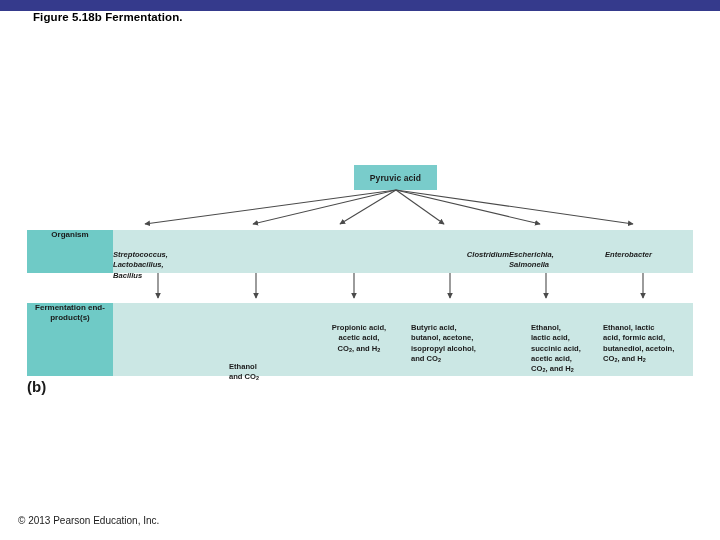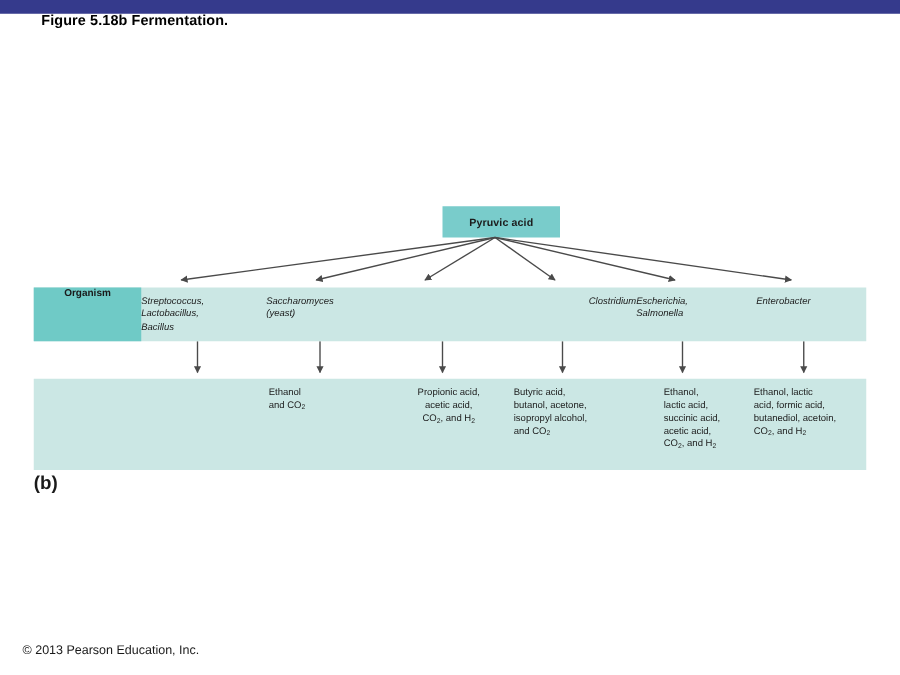--- a/index.html
+++ b/index.html
@@ -51,21 +51,21 @@
   #figure {
     position: absolute;
     left: 0; top: 140px;
     width: 720px; height: 265px;
   }
 
   
   #pyruvic-box {
     position: absolute;
     left: 354px; top: 25px;
-    width: 94px; height: 25px;
+    width: 83px; height: 25px;
     background: #79cccb;
     display: flex;
     align-items: center;
     justify-content: center;
   }
   #pyruvic-box .label {
     font-size: 8.5px;
     font-weight: bold;
     color: #1c1c1c;
     letter-spacing: 0.1px;
@@ -107,22 +107,23 @@
   }
 
   .cells {
     position: absolute;
     left: 86px; top: 0;
     right: 0; bottom: 0;
   }
   .cell {
     position: absolute;
     top: 0;
-    padding-top: 6px;
+    padding-top: 20px;
     box-sizing: border-box;
+    font-weight: bold;
   }
   .cell .txt {
     font-size: 7.6px;
     line-height: 1.35;
     color: #1b1b1b;
     display: block;
     white-space: pre-line;
   }
   #organism-band .cell .txt {
     font-style: italic;
@@ -185,40 +186,40 @@
     <div class="band" id="organism-band">
       <div class="row-label">
         <span>Organism</span>
       </div>
       <div class="cells">
         <div class="cell" style="left:0px;  width:102px;">
             <span class="txt">Streptococcus,
 Lactobacillus,
 Bacillus</span>
           </div>
-        <div class="cell" style="left:100px; width:96px;">
-            <span class="txt">Saccharomyces
-(yeast)</span>
-          </div>
         <div class="cell" style="left:300px; width:96px;text-align:right;">
             <span class="txt">Clostridium</span>
           </div>
         <div class="cell" style="left:492px; width:96px;">
             <span class="txt">Enterobacter</span>
           </div>
         <div class="cell" style="left:396px; width:96px;">
             <span class="txt">Escherichia,
 Salmonella</span>
           </div>
       </div>
     </div>
 
     <div class="band" id="products-band">
+      <div class="row-label">
+        <span>Fermentation
+end-product(s)</span>
+      </div>
       <div class="cells">
-        <div class="cell" style="left:102px; width:96px;">
+        <div class="cell" style="left:116px; width:96px;margin-top:39px;">
             <span class="txt">Ethanol<br>and CO<sub>2</sub></span>
           </div>
         <div class="cell" style="left:196px; width:100px;text-align:center;">
             <span class="txt">Propionic acid,<br>acetic acid,<br>CO<sub>2</sub>, and H<sub>2</sub></span>
           </div>
         <div class="cell" style="left:298px; width:100px;">
             <span class="txt">Butyric acid,<br>butanol, acetone,<br>isopropyl alcohol,<br>and CO<sub>2</sub></span>
           </div>
         <div class="cell" style="left:418px; width:94px;">
             <span class="txt">Ethanol,<br>lactic acid,<br>succinic acid,<br>acetic acid,<br>CO<sub>2</sub>, and H<sub>2</sub></span>

